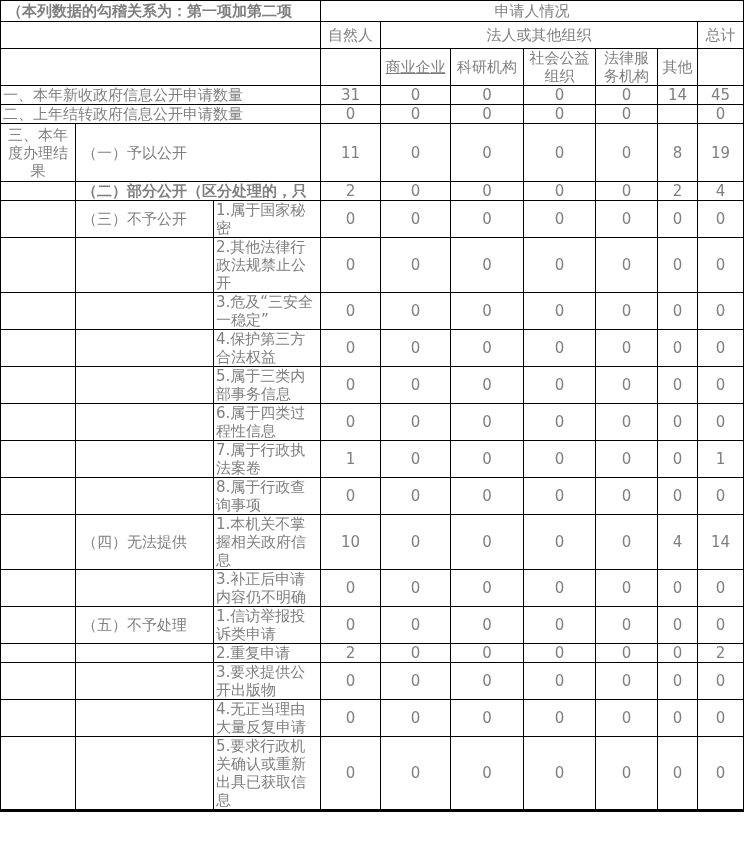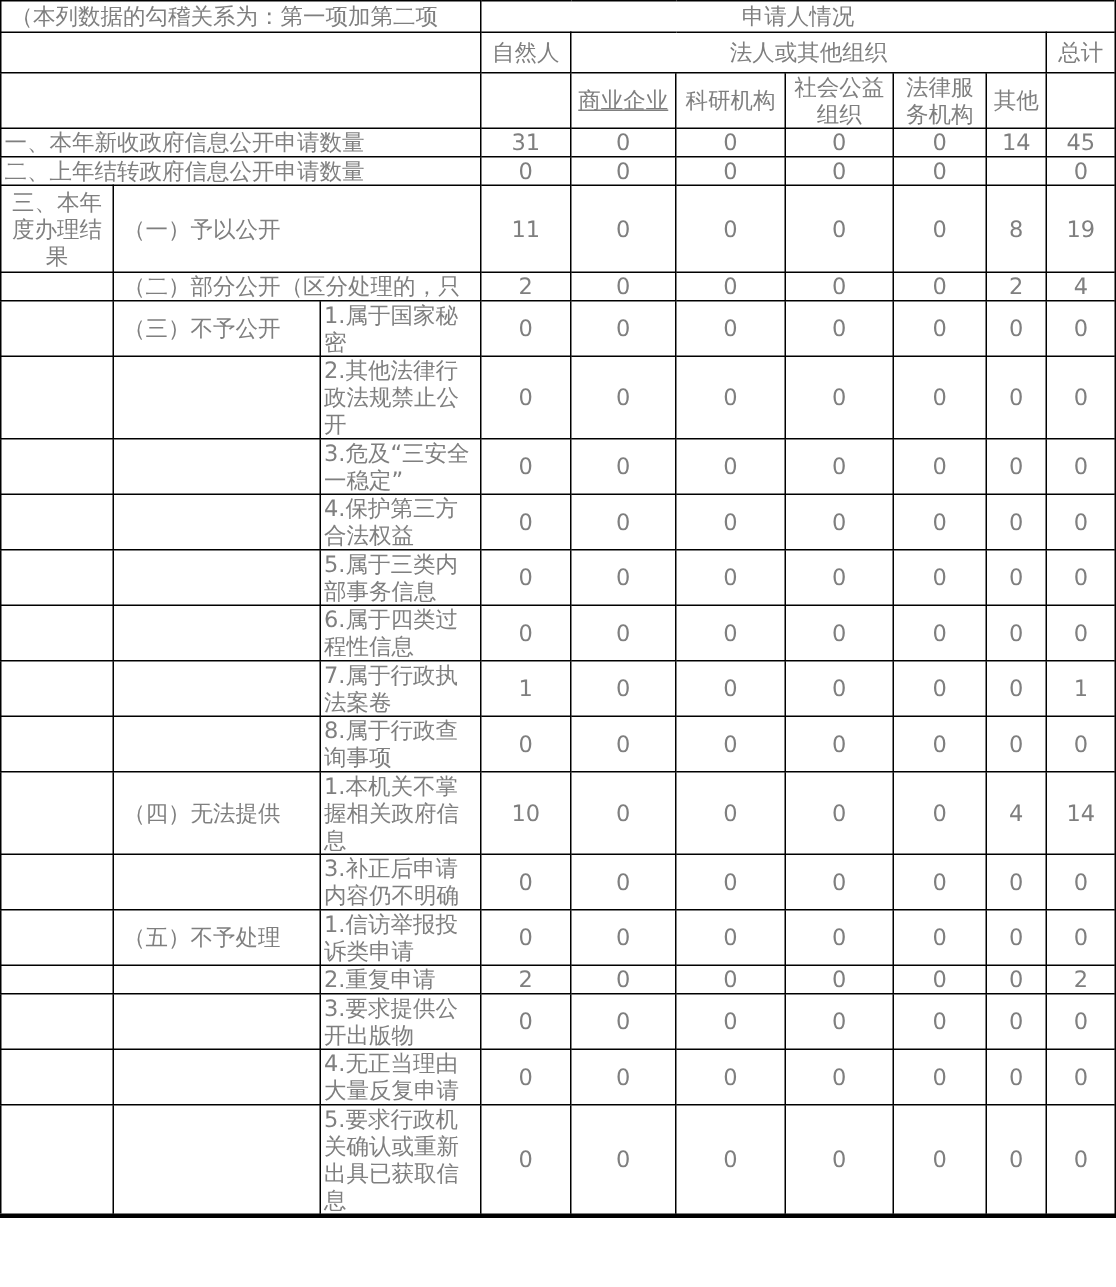--- a/index.html
+++ b/index.html
@@ -24,21 +24,21 @@
     border-bottom: 3px solid #000;
   }
   td {
     border: 1px solid #000;
     padding: 0 2px;
     overflow: hidden;
     vertical-align: middle;
   }
   .ctr { text-align: center; }
   .lbl { text-align: left; }
-  .clip { white-space: nowrap; }
+  .clip { white-space: nowrap; font-weight: bold; }
   .u { text-decoration: underline; }
   .num { text-align: center; }
   .pad6 { padding-left: 6px; }
   tr.r-h1 { height: 21px; }
   tr.r-h2 { height: 27px; margin-top: 39px; }
   tr.r-h3 { height: 26px; }
 </style>
 </head>
 <body>
 

